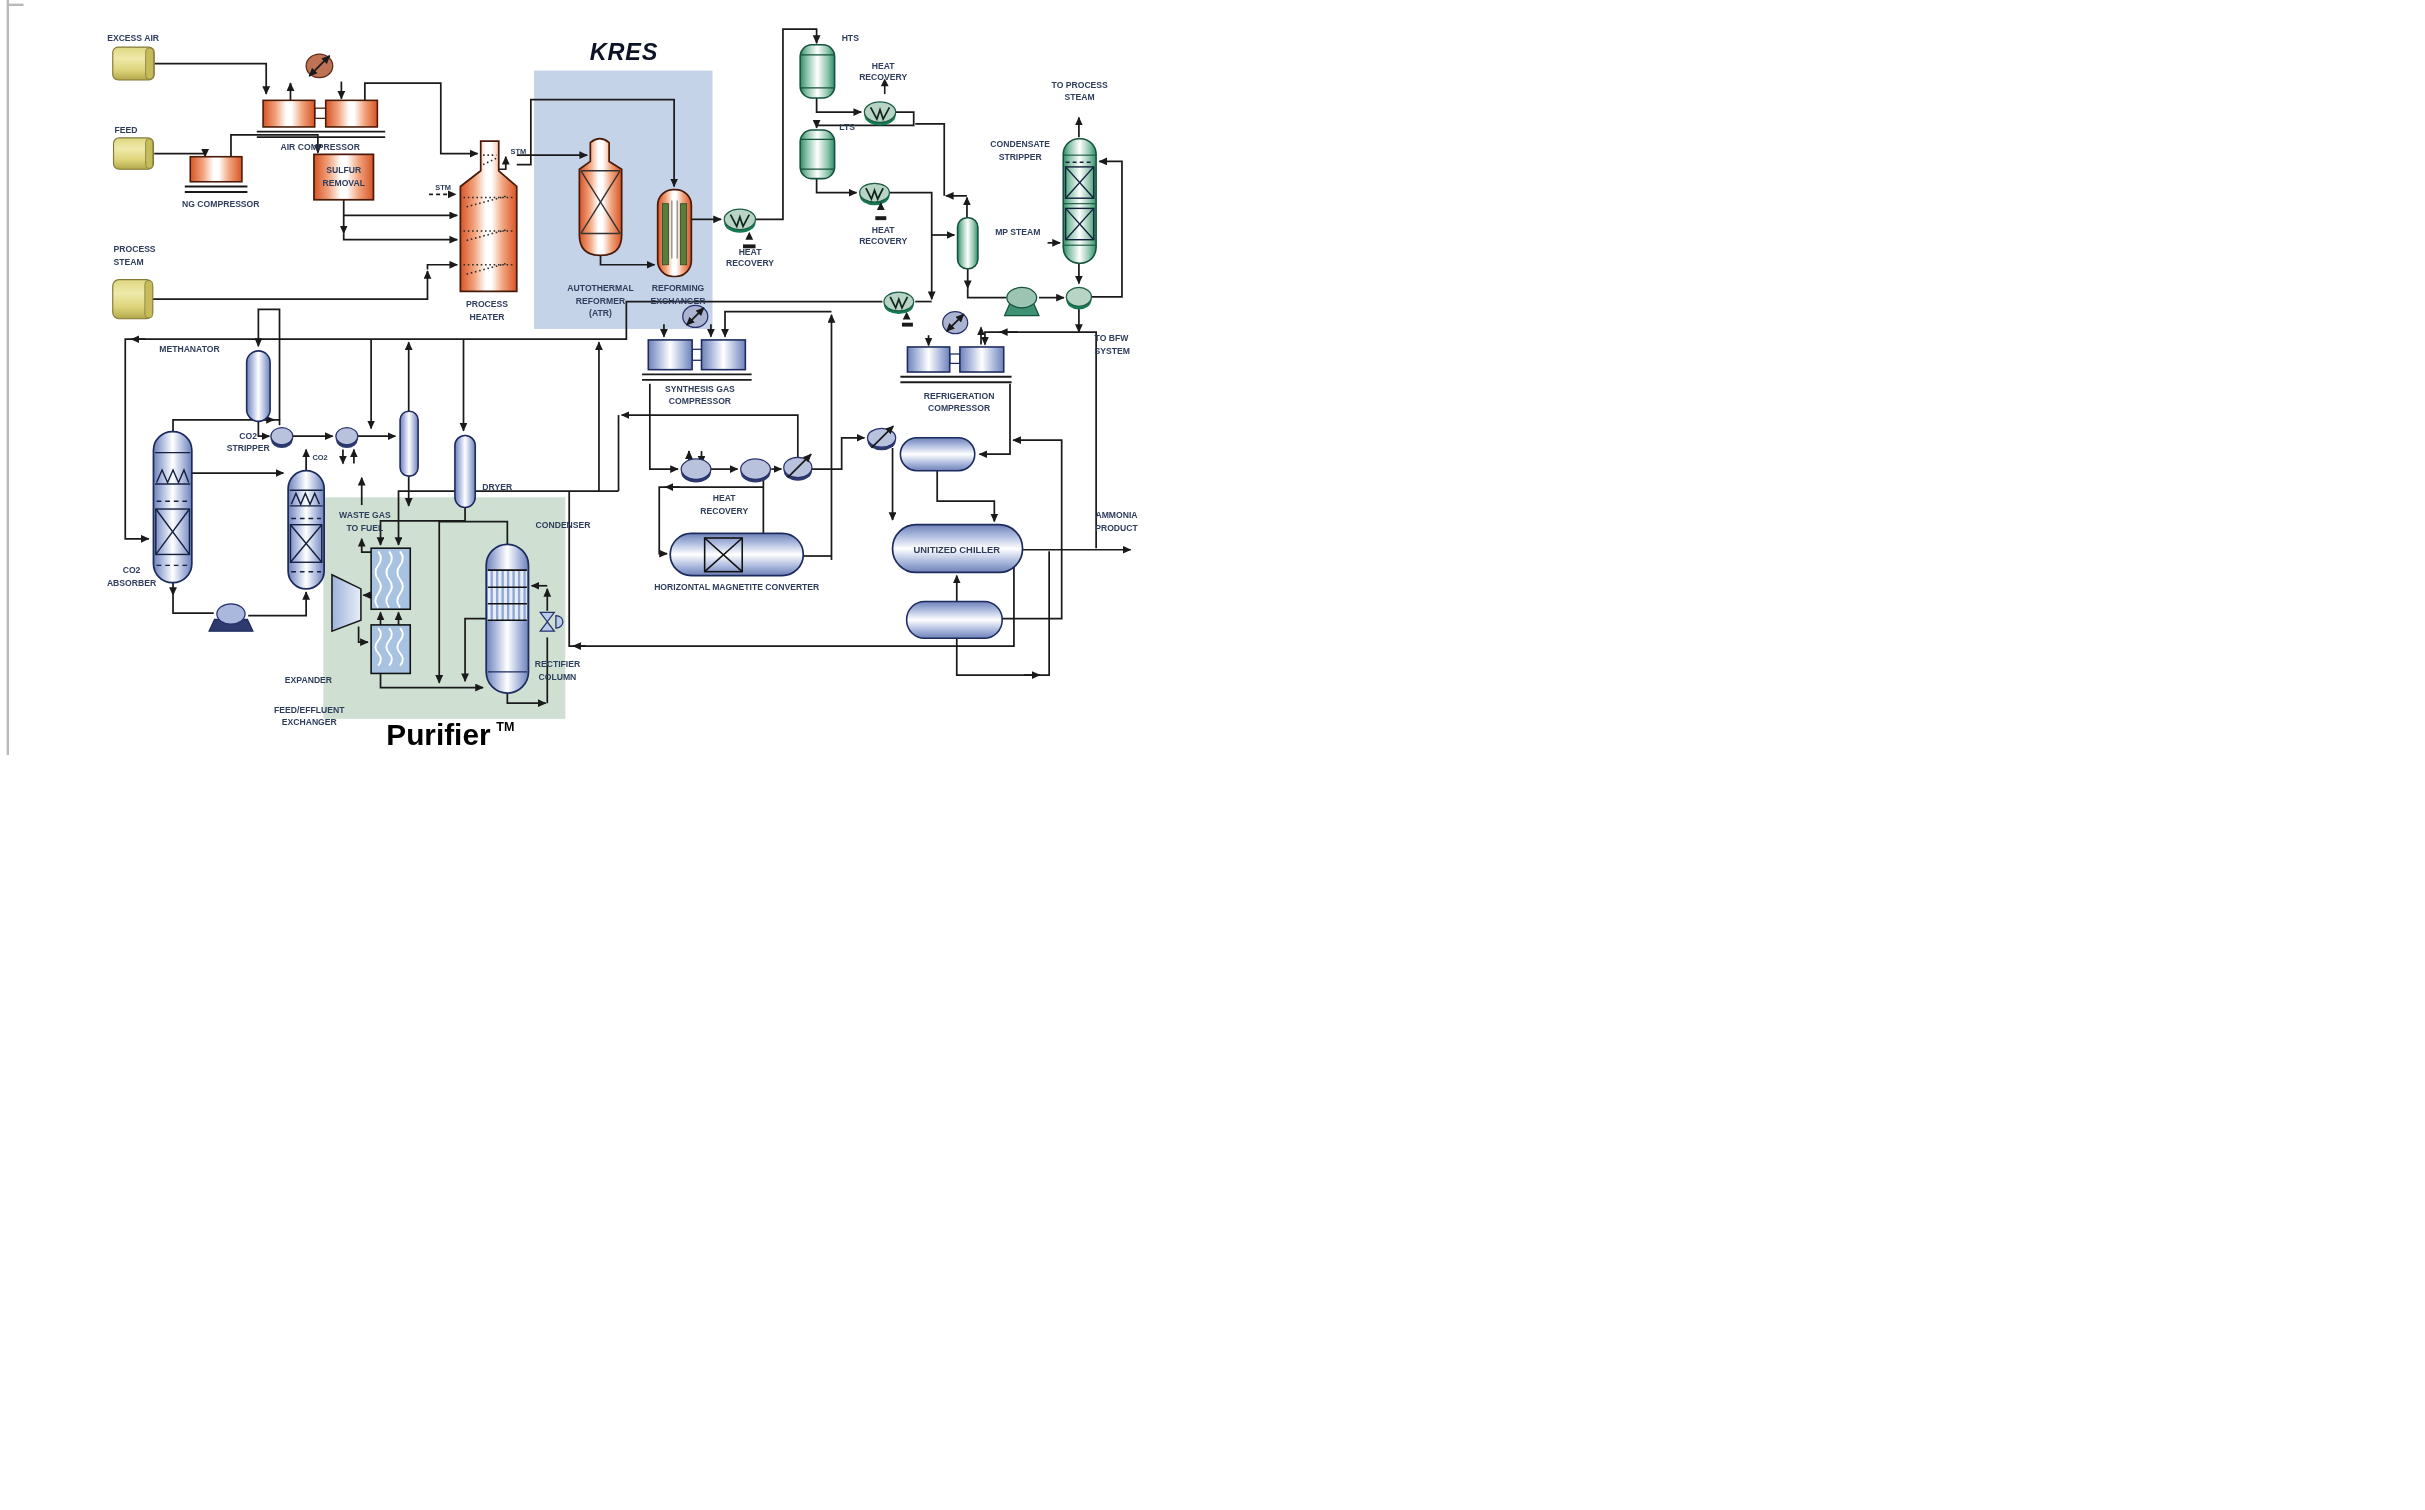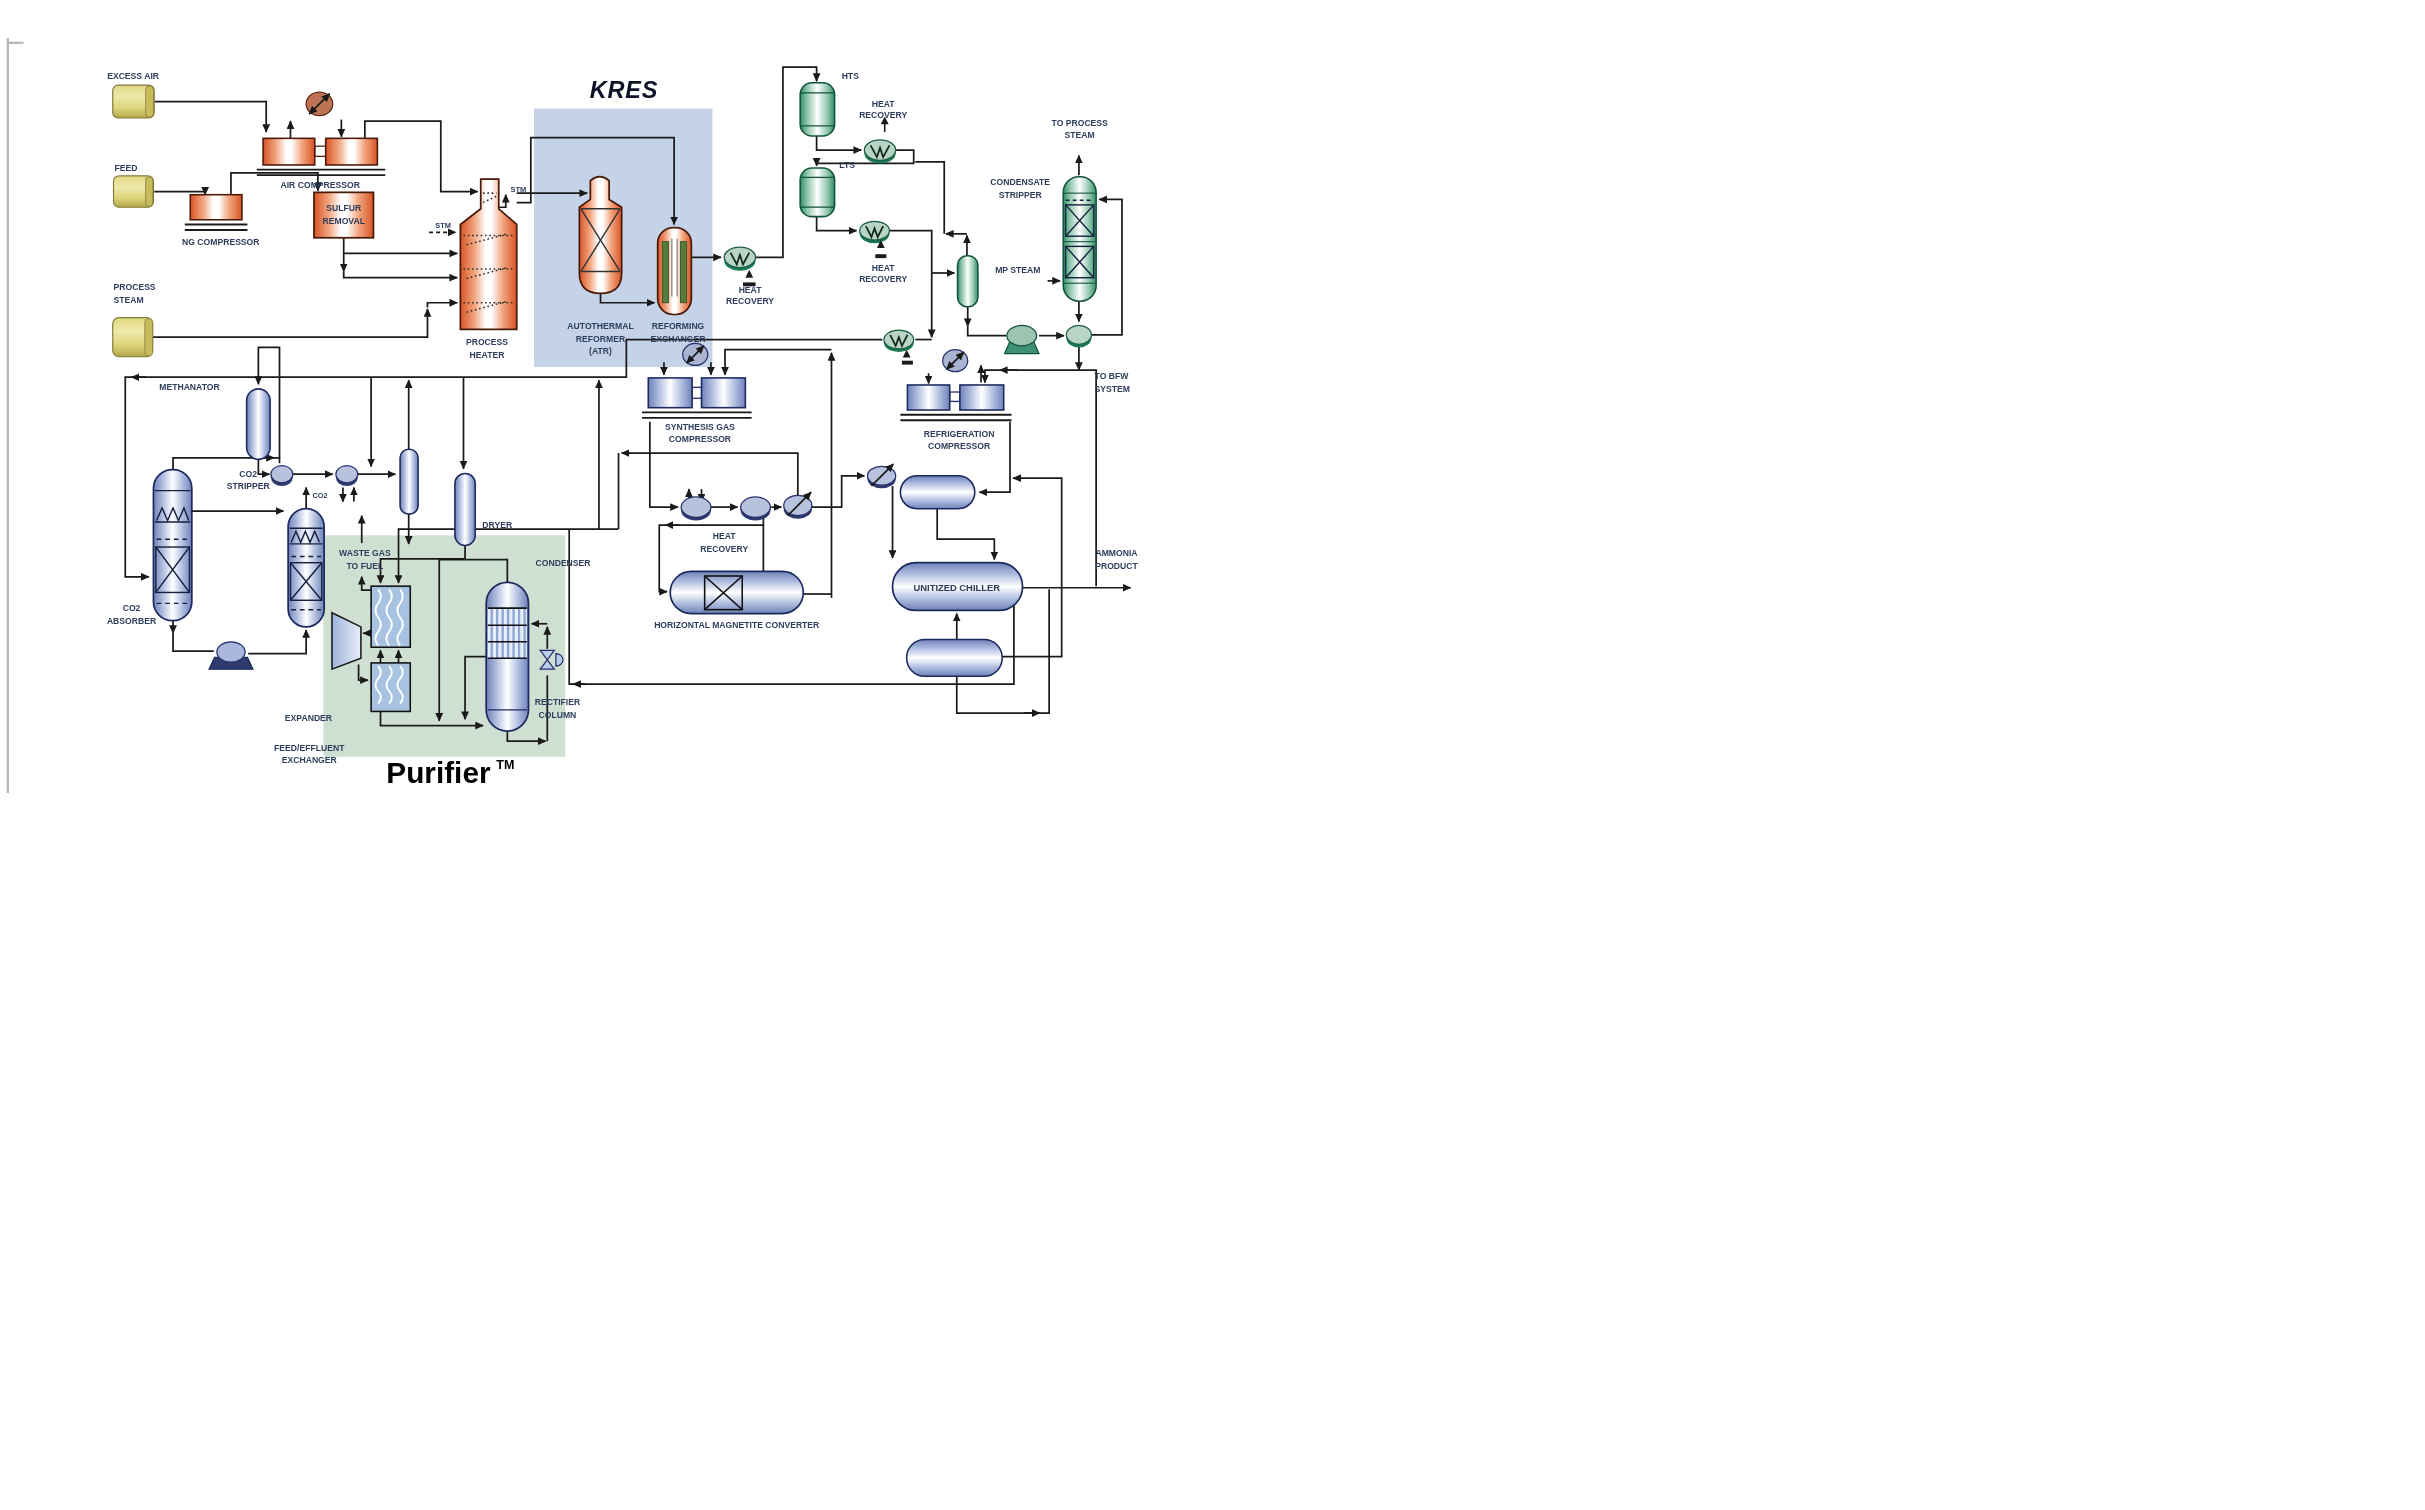--- a/index.html
+++ b/index.html
@@ -1,17 +1,17 @@
 <!DOCTYPE html>
 <html style="font-size:12.5px"><head>
 <meta charset="utf-8">
 <style>
   html,body{margin:0;padding:0;background:#ffffff;}
   .page{position:relative;width:1212px;height:755px;background:#fff;overflow:hidden;
-        font-family:"Liberation Sans",sans-serif;margin-top:38px;}
+        font-family:"Liberation Sans",sans-serif;}
   svg{position:absolute;left:0;top:0;}
   text{font-family:"Liberation Sans",sans-serif;fill:#2e3d5c;font-weight:bold;}
   .lbl{font-size:11px;}
   .sm{font-size:9.5px;}
   .kres{font-size:30px;font-style:italic;font-weight:800;fill:#0c1326;letter-spacing:1px;}
   .puri{font-size:38px;font-weight:800;fill:#000;}
   .puritm{font-size:16px;font-weight:800;fill:#000;}
   .inlbl{font-size:12px;}
   .pipe{stroke:#1a1a1a;stroke-width:2.2;fill:none;}
   .pipe-dash{stroke:#1a1a1a;stroke-width:2.2;fill:none;stroke-dasharray:5,4;}

